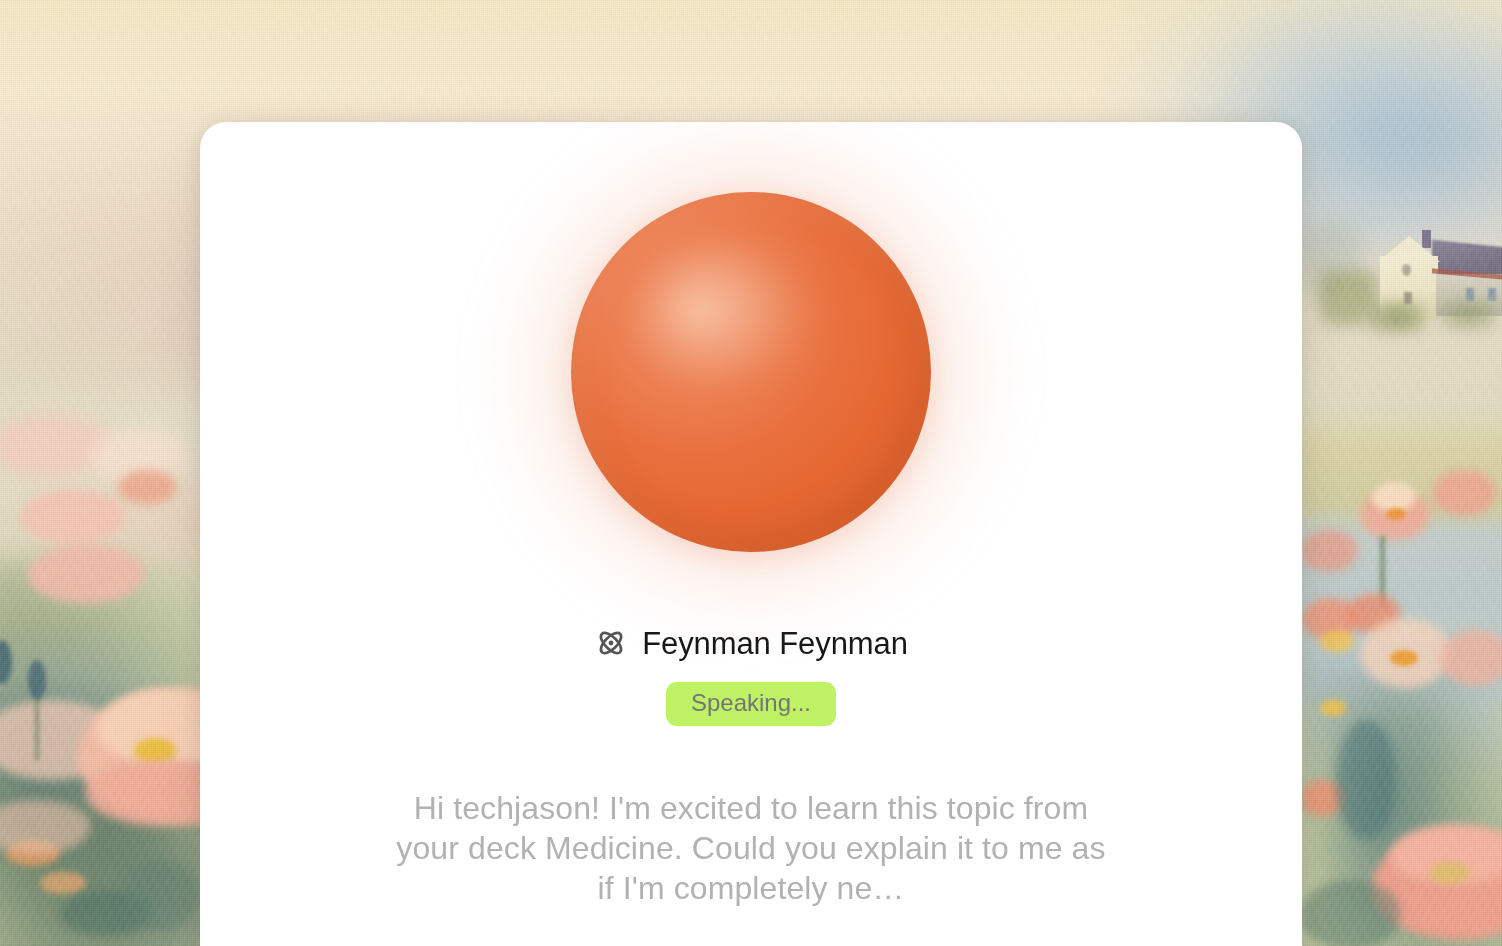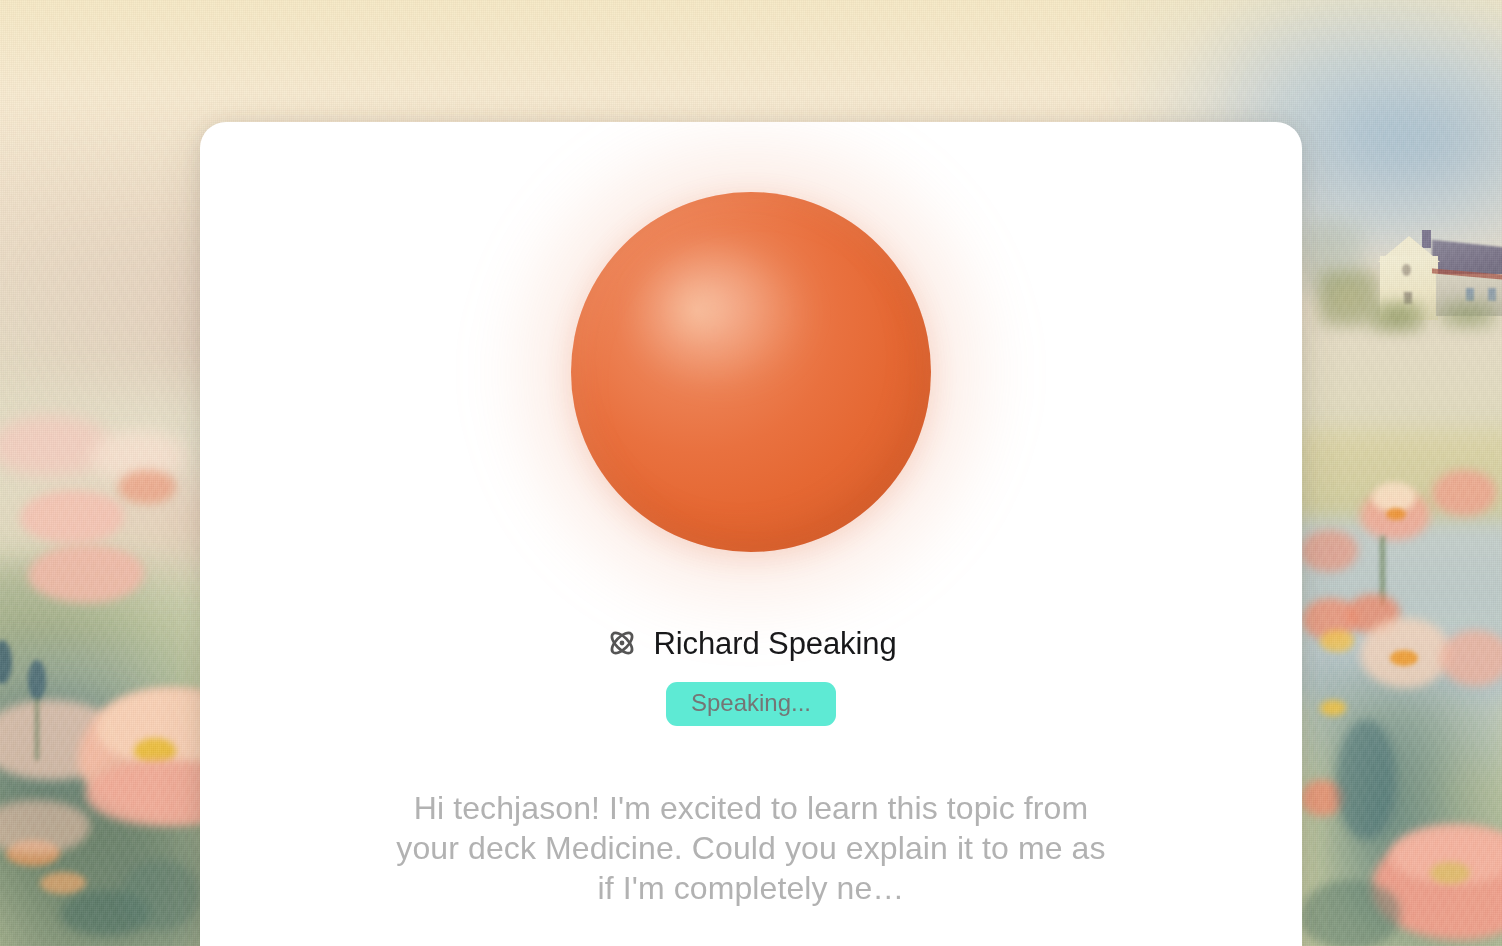--- a/index.html
+++ b/index.html
@@ -369,21 +369,21 @@
     font-weight: 500;
     color: #17181a;
     letter-spacing: -0.1px;
     line-height: 1;
     white-space: nowrap;
   }
 
   
   .status-badge {
     margin-top: 22px;
-    background: #5eead4;
+    background: #bef264;
     color: #757575;
     font-size: 24px;
     font-weight: 400;
     padding: 7px 25px 9px;
     border-radius: 11px;
     line-height: 1.18;
     white-space: nowrap;
   }
 
   
@@ -505,21 +505,21 @@
     </div>
 
     <div class="identity-row">
       <span>
         <svg class="atom-icon" width="34" height="34" viewBox="0 0 24 24" fill="none" stroke="#555555" stroke-width="1.9" stroke-linecap="round" stroke-linejoin="round" aria-hidden="true">
           <circle cx="12" cy="12" r="1.7" fill="#555555" stroke="none"></circle>
           <ellipse cx="12" cy="12" rx="4.3" ry="9.1" transform="rotate(45 12 12)"></ellipse>
           <ellipse cx="12" cy="12" rx="4.3" ry="9.1" transform="rotate(-45 12 12)"></ellipse>
         </svg>
       </span>
-      <span class="persona-name">Richard Speaking</span>
+      <span class="persona-name">Feynman Feynman</span>
     </div>
 
     <div class="status-badge">Speaking...</div>
 
     <div class="transcript">Hi techjason! I'm excited to learn this topic from your deck Medicine. Could you explain it to me as if I'm completely ne…</div>
 
   </div>
 
 </div>
 

